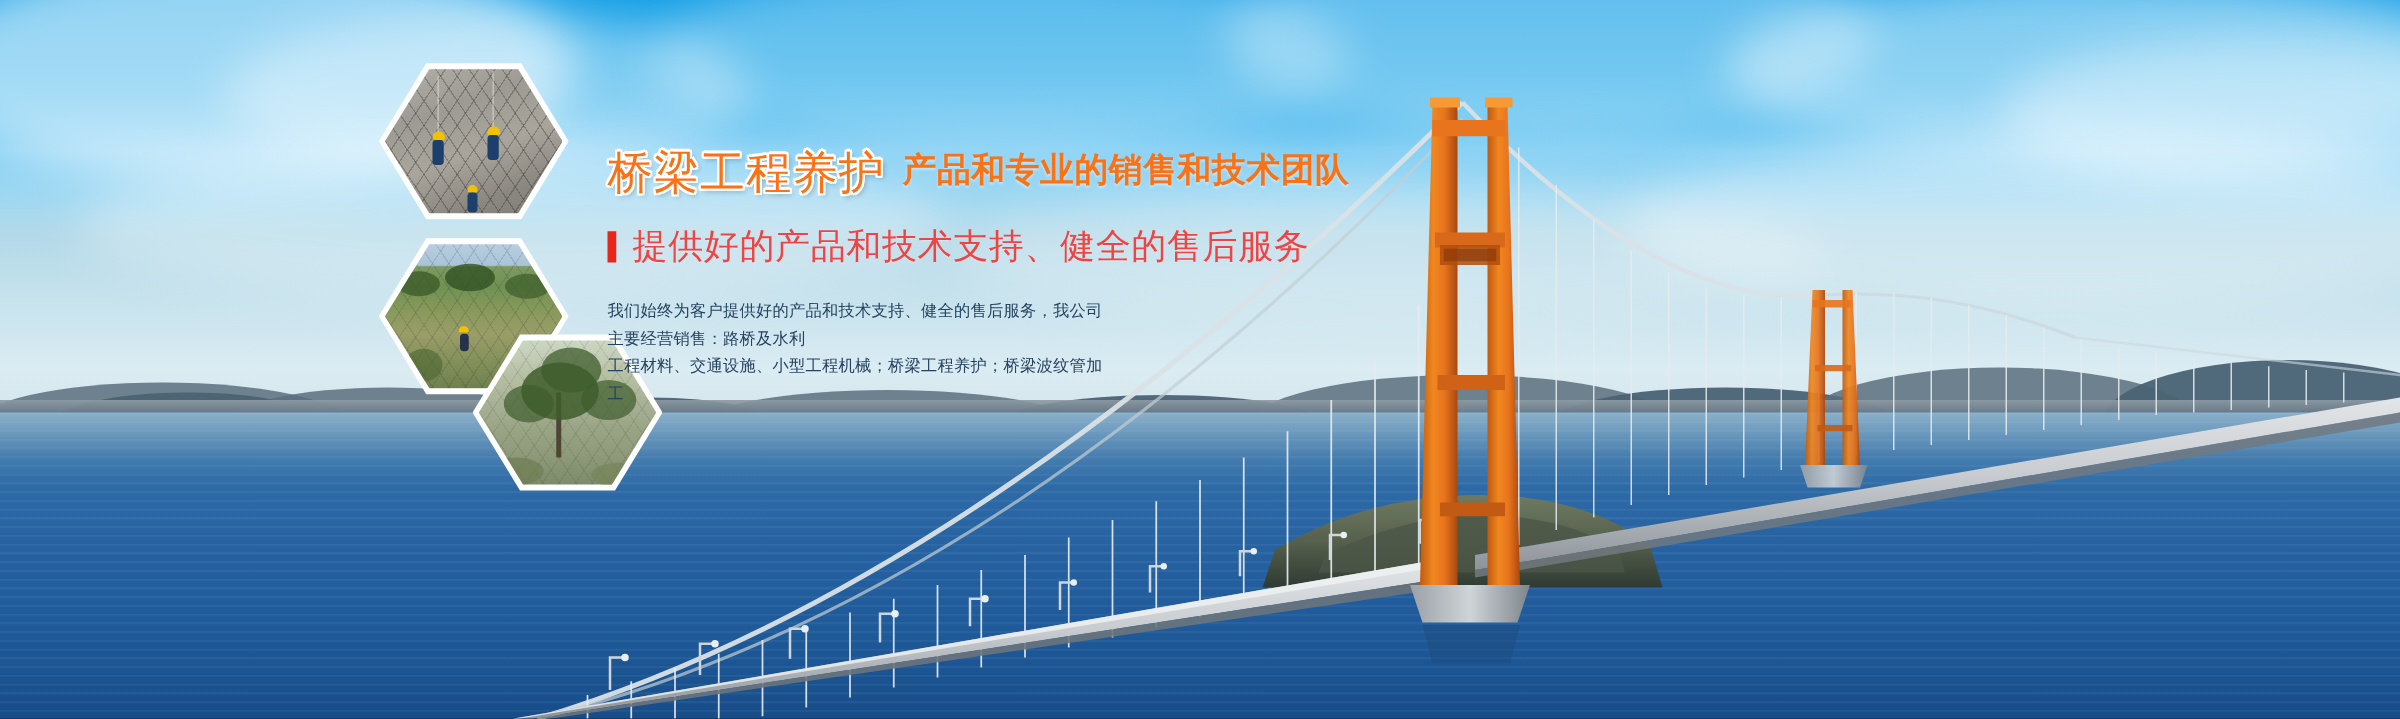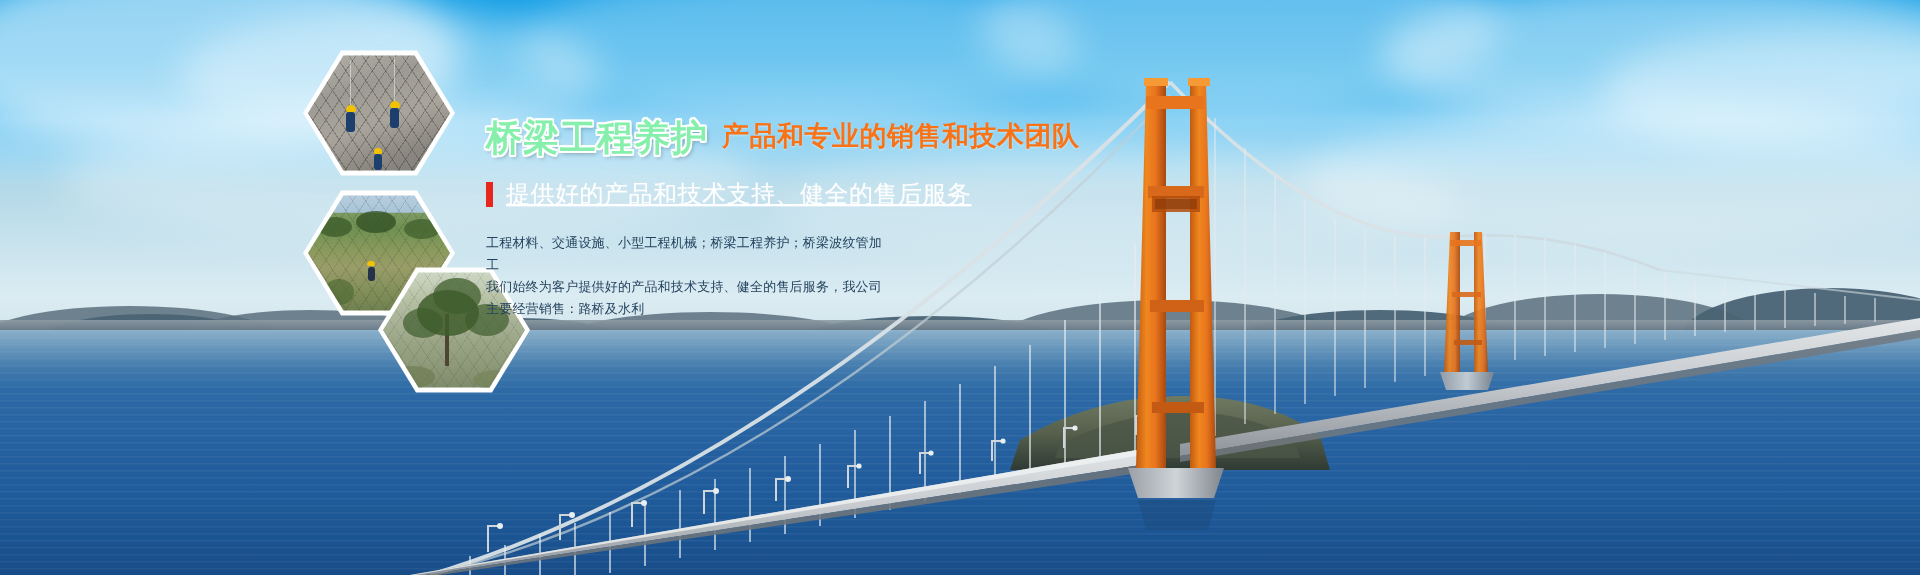--- a/index.html
+++ b/index.html
@@ -125,22 +125,22 @@
   }
   .tree-trunk { position:absolute; background:#4e4633; }
   .foliage { position:absolute; border-radius:50%; background:#3f5d2c; opacity:.85; }
 
   
   .copy { position:absolute; left:486px; top:120px; width:560px; }
 
   .headline { white-space:nowrap; line-height:1; }
   .title-main {
     display:inline-block;
-    font-size:36px; font-weight:bold; letter-spacing:1px;
-    color:#86efac;
+    font-size:36px; font-weight:normal; letter-spacing:1px;
+    color:#f97316;
     text-shadow:
       -1.6px -1.6px 0 #fff, 1.6px -1.6px 0 #fff,
       -1.6px  1.6px 0 #fff, 1.6px  1.6px 0 #fff,
       0 -1.8px 0 #fff, 0 1.8px 0 #fff,
       -1.8px 0 0 #fff, 1.8px 0 0 #fff,
       2px 3px 4px rgba(0,0,0,.30);
   }
   .title-sub {
     display:inline-block; margin-left:14px;
     font-size:27px; font-weight:bold; letter-spacing:.5px;
@@ -149,23 +149,22 @@
     vertical-align:5px;
   }
 
   .subline {
     display:flex; align-items:center; margin-top:22px;
   }
   .red-bar {
     width:7px; height:25px; background:#e8261c; margin-right:13px; flex:0 0 auto;
   }
   .subline-text {
-    font-size:24px; color:#ffffff; letter-spacing:.5px; white-space:nowrap;
+    font-size:28px; color:#ef4444; letter-spacing:.5px; white-space:nowrap;
     text-shadow:0 1px 1px rgba(255,255,255,.35);
-    text-decoration:underline;
   }
 
   .desc {
     margin-top:22px; font-size:13px; line-height:1.7;
     color:#24435e; letter-spacing:.2px; max-width:400px;
   }
   .desc p { margin:0; }
 </style>
 </head>
 <body>
@@ -406,19 +405,19 @@
     <div class="headline">
       <span class="title-main">桥梁工程养护</span><span class="title-sub">产品和专业的销售和技术团队</span>
     </div>
 
     <div class="subline">
       <span class="red-bar"></span>
       <span class="subline-text">提供好的产品和技术支持、健全的售后服务</span>
     </div>
 
     <div class="desc">
+      <p>我们始终为客户提供好的产品和技术支持、健全的售后服务，我公司主要经营销售：路桥及水利</p>
       <p>工程材料、交通设施、小型工程机械；桥梁工程养护；桥梁波纹管加工</p>
-      <p>我们始终为客户提供好的产品和技术支持、健全的售后服务，我公司主要经营销售：路桥及水利</p>
     </div>
 
   </div>
 
 </div>
 
 </body></html>

